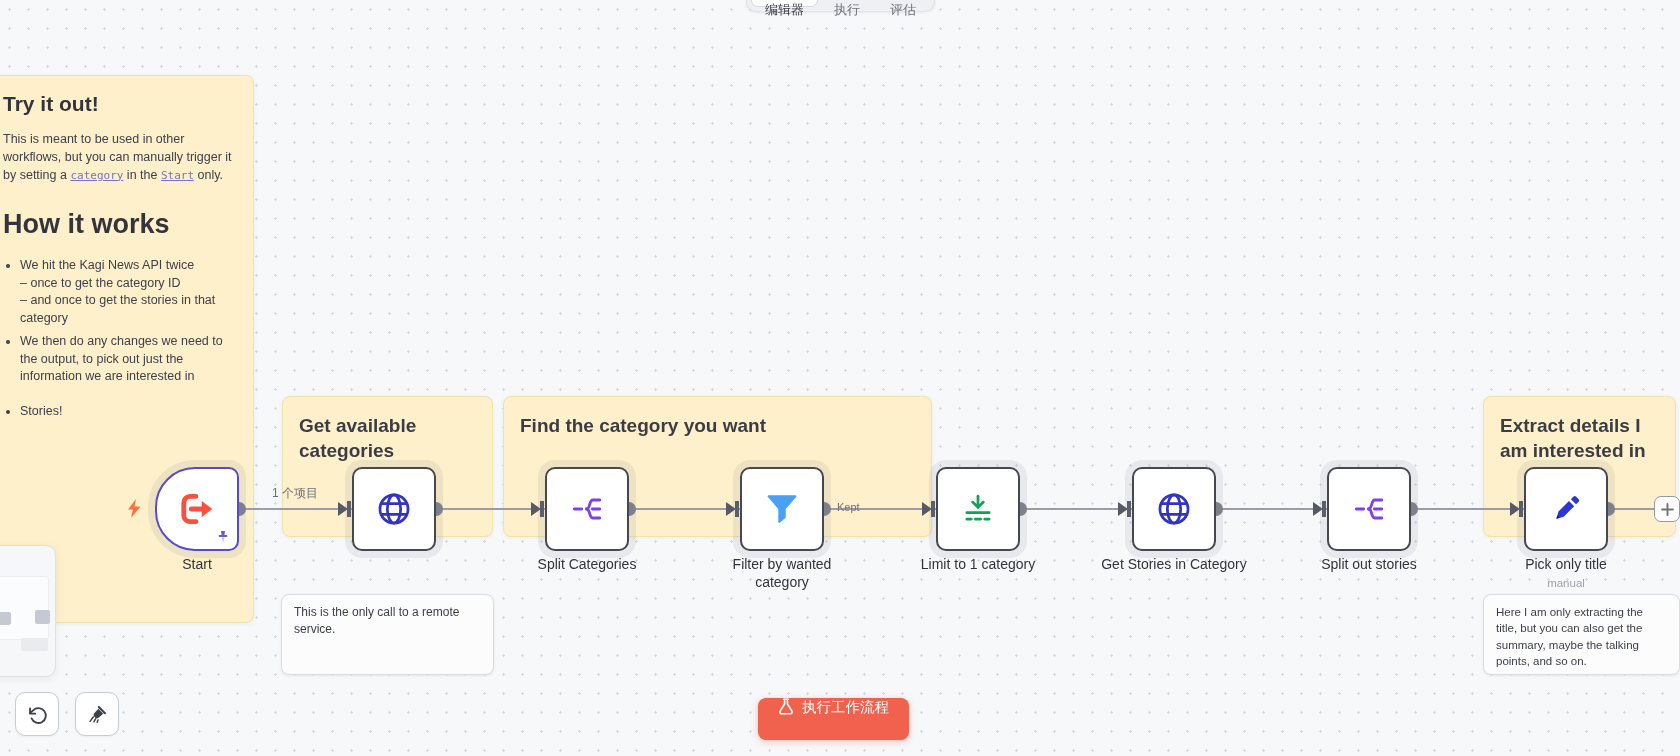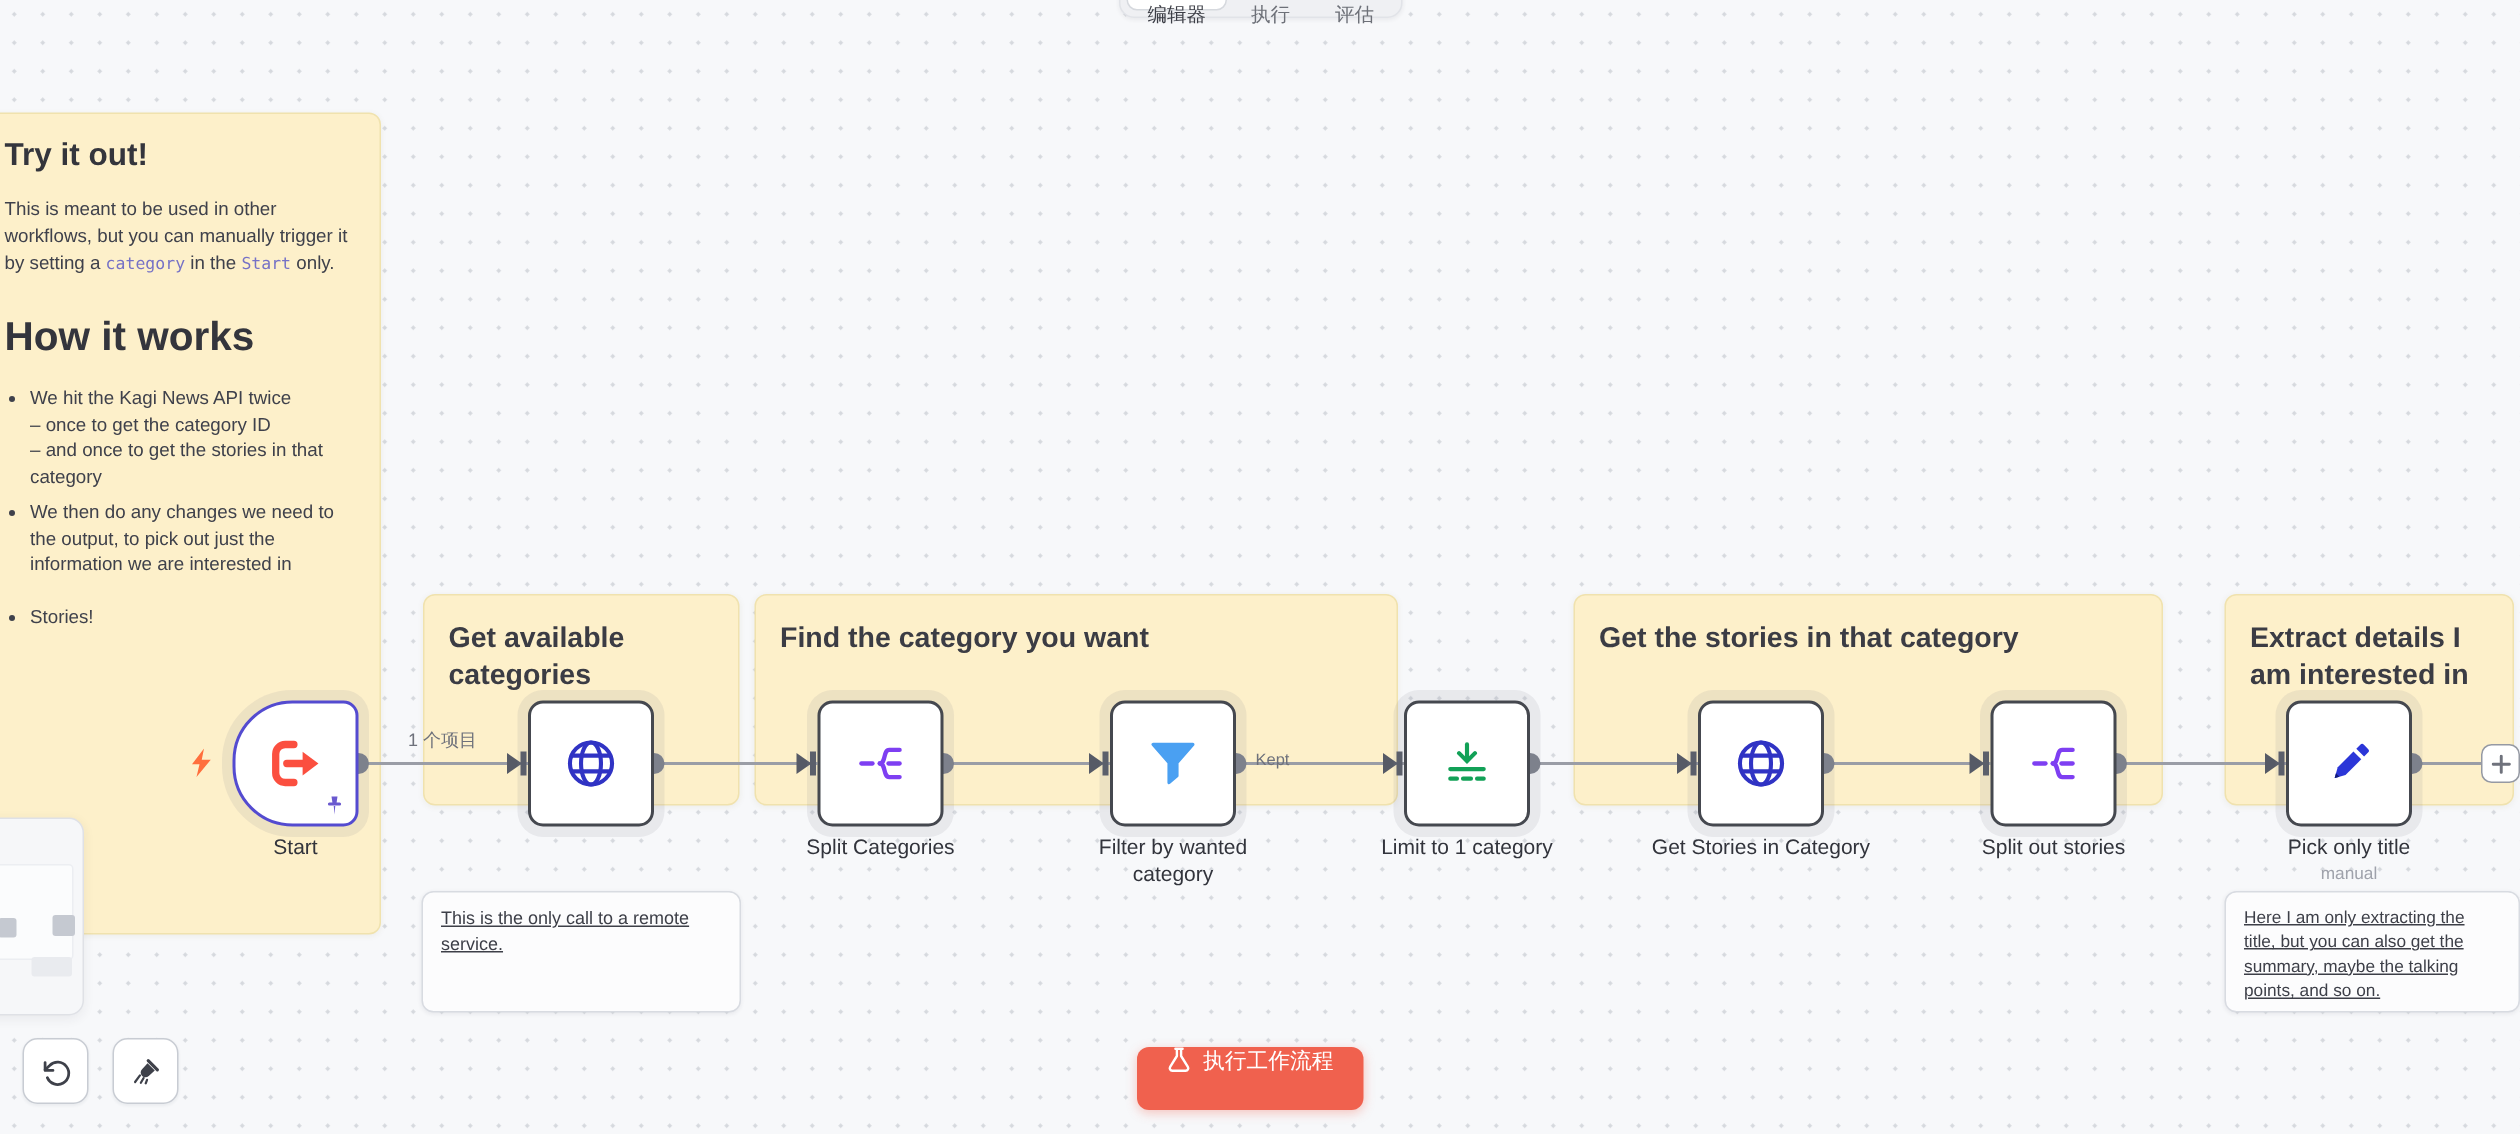--- a/index.html
+++ b/index.html
@@ -41,21 +41,21 @@
   .sticky-left { left:-44px; top:75px; width:298px; height:548px; padding:8px 16px 8px 46px; }
   .sticky-left h2 { font-size:21px; font-weight:700; color:#34353c; margin-top:8px; }
   .sticky-left h1 { font-size:27px; font-weight:700; color:#34353c; }
   .sticky-left p { margin-top:15px; width:242px; font-size:12.5px; line-height:1.42; color:#3f414b; }
   .sticky-left .h-how { margin-top:25px; }
   .sticky-left .h-req { margin-top:27px; }
   .sticky-left ul { margin-top:17px; padding-left:17px; width:228px; }
   .sticky-left li { font-size:12.5px; line-height:1.4; color:#3f414b; margin-bottom:6px; white-space:pre-line; }
   .code {
     font-family:"DejaVu Sans Mono", monospace;
-    font-size:11px; color:#7672c6;
+    font-size:11px; color:#7672c6;text-decoration:underline;
   }
 
   
   .wire { position:absolute; top:508px; height:2px; background:#9a9da6; z-index:5; }
   .dot { position:absolute; top:502px; width:14px; height:14px; border-radius:50%; background:#7d818c; z-index:6; }
   .in-arrow { position:absolute; top:502px; width:0; height:0;
     border-top:7px solid transparent; border-bottom:7px solid transparent;
     border-left:10px solid #565a66; z-index:6; }
   .in-bar { position:absolute; top:501px; width:4px; height:16px; background:#565a66; z-index:6; }
   .wire-label { position:absolute; font-size:12px; color:#6e717b; z-index:7; white-space:nowrap; }
@@ -80,21 +80,20 @@
   .node-caption .nsub { margin-top:3px; font-size:11.5px; color:#9fa2ab; white-space:nowrap; overflow:hidden; }
   .caption-narrow .nlabel { padding:0 28px; }
 
   
   .note {
     position:absolute; top:594px; height:81px;
     background:#fcfcfd; border:1px solid #d8dbe1; border-radius:8px;
     padding:9px 12px; font-size:12px; line-height:1.42; color:#3d3f48;
     box-shadow:0 1px 3px rgba(40,44,60,.08);
     z-index:9;
-    text-decoration:underline;
   }
 
   
   .minimap {
     position:absolute; left:-18px; top:545px; width:74px; height:132px;
     background:#f6f7f9; border:1px solid #dfe1e6; border-radius:10px;
     box-shadow:0 2px 8px rgba(40,44,60,.07); z-index:20;
   }
   .minimap .mm-inner { position:absolute; left:8px; top:30px; width:58px; height:64px; background:#fbfcfd; border:1px solid #eceef2; border-radius:3px; }
   .minimap .mm-sq1 { position:absolute; left:16px; top:66px; width:12px; height:13px; background:#c5c9d1; border-radius:2px; }
@@ -147,23 +146,20 @@
     <ul>
       <li>Stories!</li>
     </ul>
   </div>
 
   <div class="sticky" style="left:282px; top:396px; width:211px; height:141px;">
     <div class="sticky-title">Get available categories</div>
   </div>
   <div class="sticky" style="left:503px; top:396px; width:429px; height:141px;">
     <div class="sticky-title">Find the category you want</div>
-  </div>
-  <div class="sticky" style="left:1049px; top:396px; width:393px; height:141px;">
-    <div class="sticky-title">Get the stories in that category</div>
   </div>
   <div class="sticky" style="left:1483px; top:396px; width:193px; height:141px;">
     <div class="sticky-title">Extract details I am interested in</div>
   </div>
 
   <div class="wire" style="left:239px; width:113px;"></div>
   <div class="wire" style="left:436px; width:109px;"></div>
   <div class="wire" style="left:629px; width:111px;"></div>
   <div class="wire" style="left:824px; width:112px;"></div>
   <div class="wire" style="left:1020px; width:112px;"></div>

